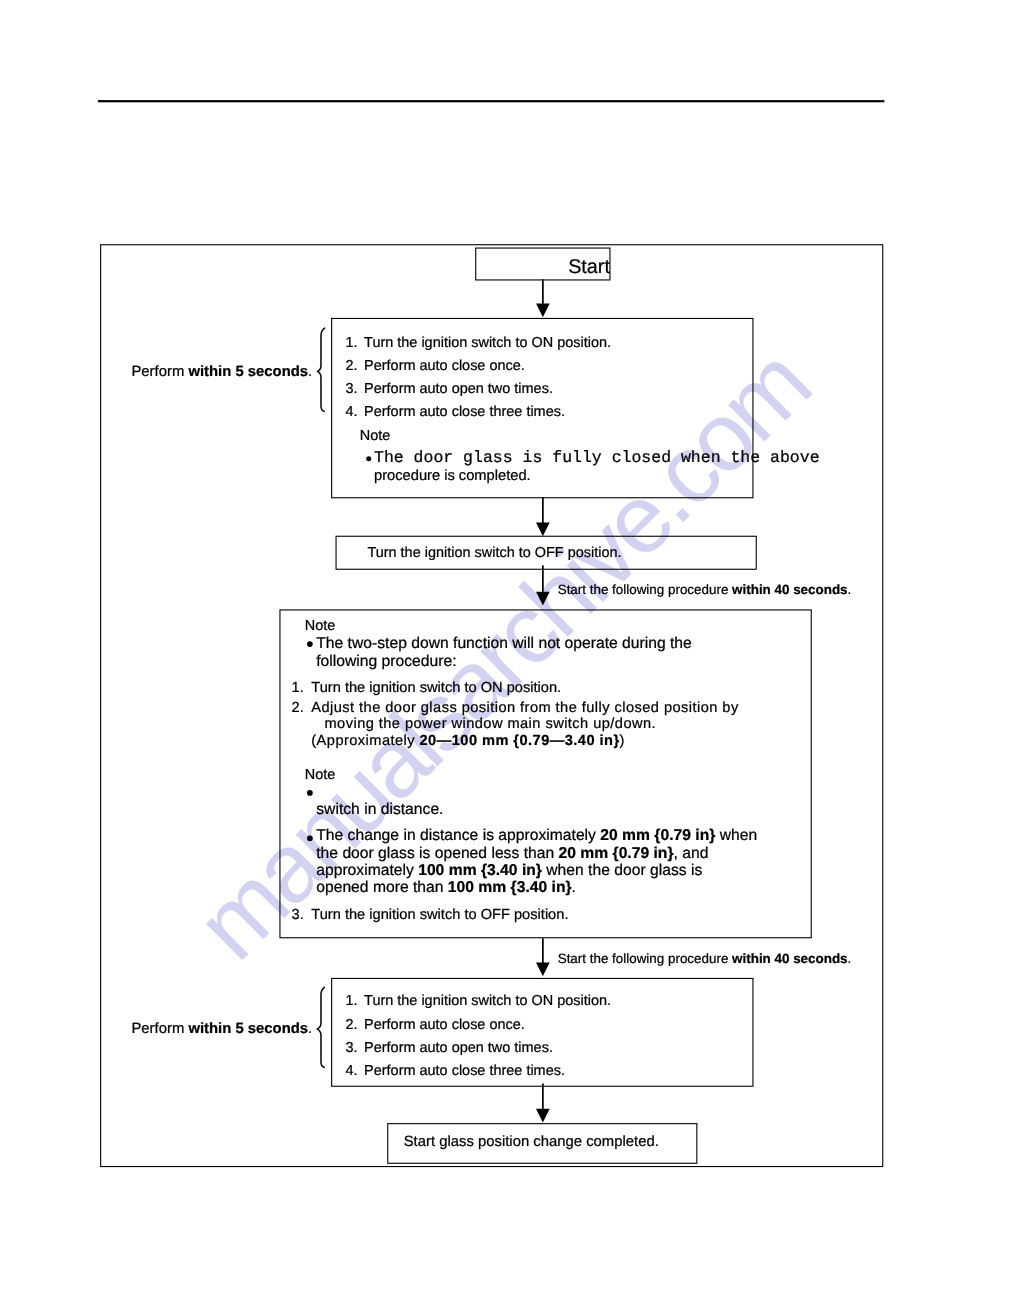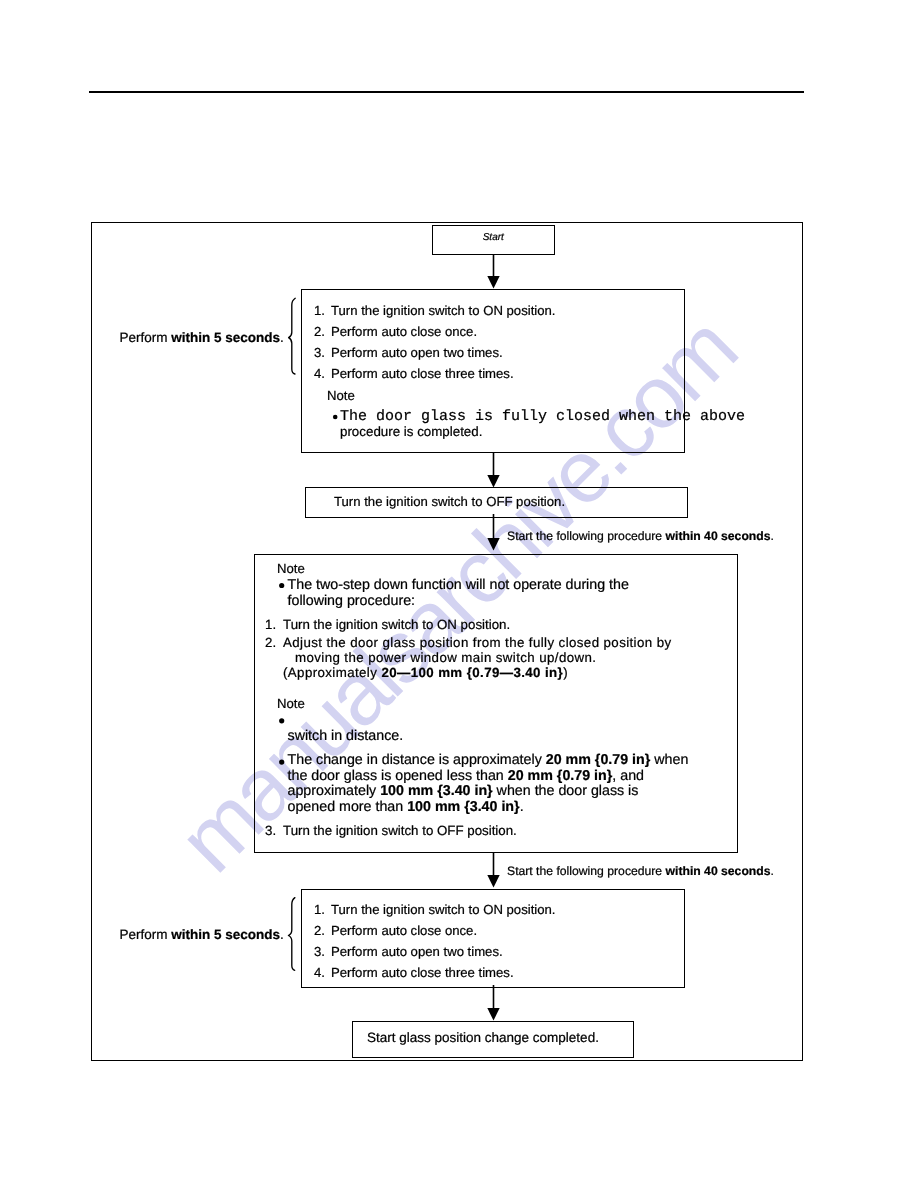--- a/index.html
+++ b/index.html
@@ -62,21 +62,21 @@
       <circle cx="281.7" cy="762.1" r="2.6"></circle>
     </g>
 
     <g class="brace" fill="none" stroke="#000" stroke-width="1.35" stroke-linecap="round" stroke-linejoin="round">
       <path d="M295.2 298.3 C292.4 300.2 291.8 302.2 291.8 305.0 L291.8 332.2 C291.8 335.2 290.6 336.6 288.6 337.7 C290.6 338.8 291.8 340.2 291.8 343.2 L291.8 369.0 C291.8 371.4 292.4 373.3 294.9 374.0"></path>
       <path d="M294.9 897.6 C292.4 899.4 291.8 901.4 291.8 904.2 L291.8 930.0 C291.8 933.0 290.6 934.4 288.4 935.5 C290.6 936.6 291.8 938.0 291.8 941.0 L291.8 965.5 C291.8 967.9 292.4 969.6 294.7 970.3"></path>
     </g>
   </svg>
 
   <div class="box" style="left:432px;top:225px;width:122.5px;height:30px;"></div>
-  <div class="t" style="left:432px;top:233px;width:122.5px;text-align:center;font-size:10px;font-style:italic;">Start</div>
+  <div class="t" style="left:432px;top:233px;width:122.5px;text-align:right;font-size:18px;">Start</div>
 
   <div class="box" style="left:301px;top:289px;width:383.5px;height:163.5px;"></div>
 
   <div class="t" style="left:119.5px;top:330.5px;font-size:13.5px;"><span>Perform </span><b>within 5 seconds</b><span>.</span></div>
 
   <div class="t" style="left:314px;top:304px;">1.</div>
   <div class="t" style="left:331px;top:304px;">Turn the ignition switch to ON position.</div>
   <div class="t" style="left:314px;top:325px;">2.</div>
   <div class="t" style="left:331px;top:325px;">Perform auto close once.</div>
   <div class="t" style="left:314px;top:346px;">3.</div>

